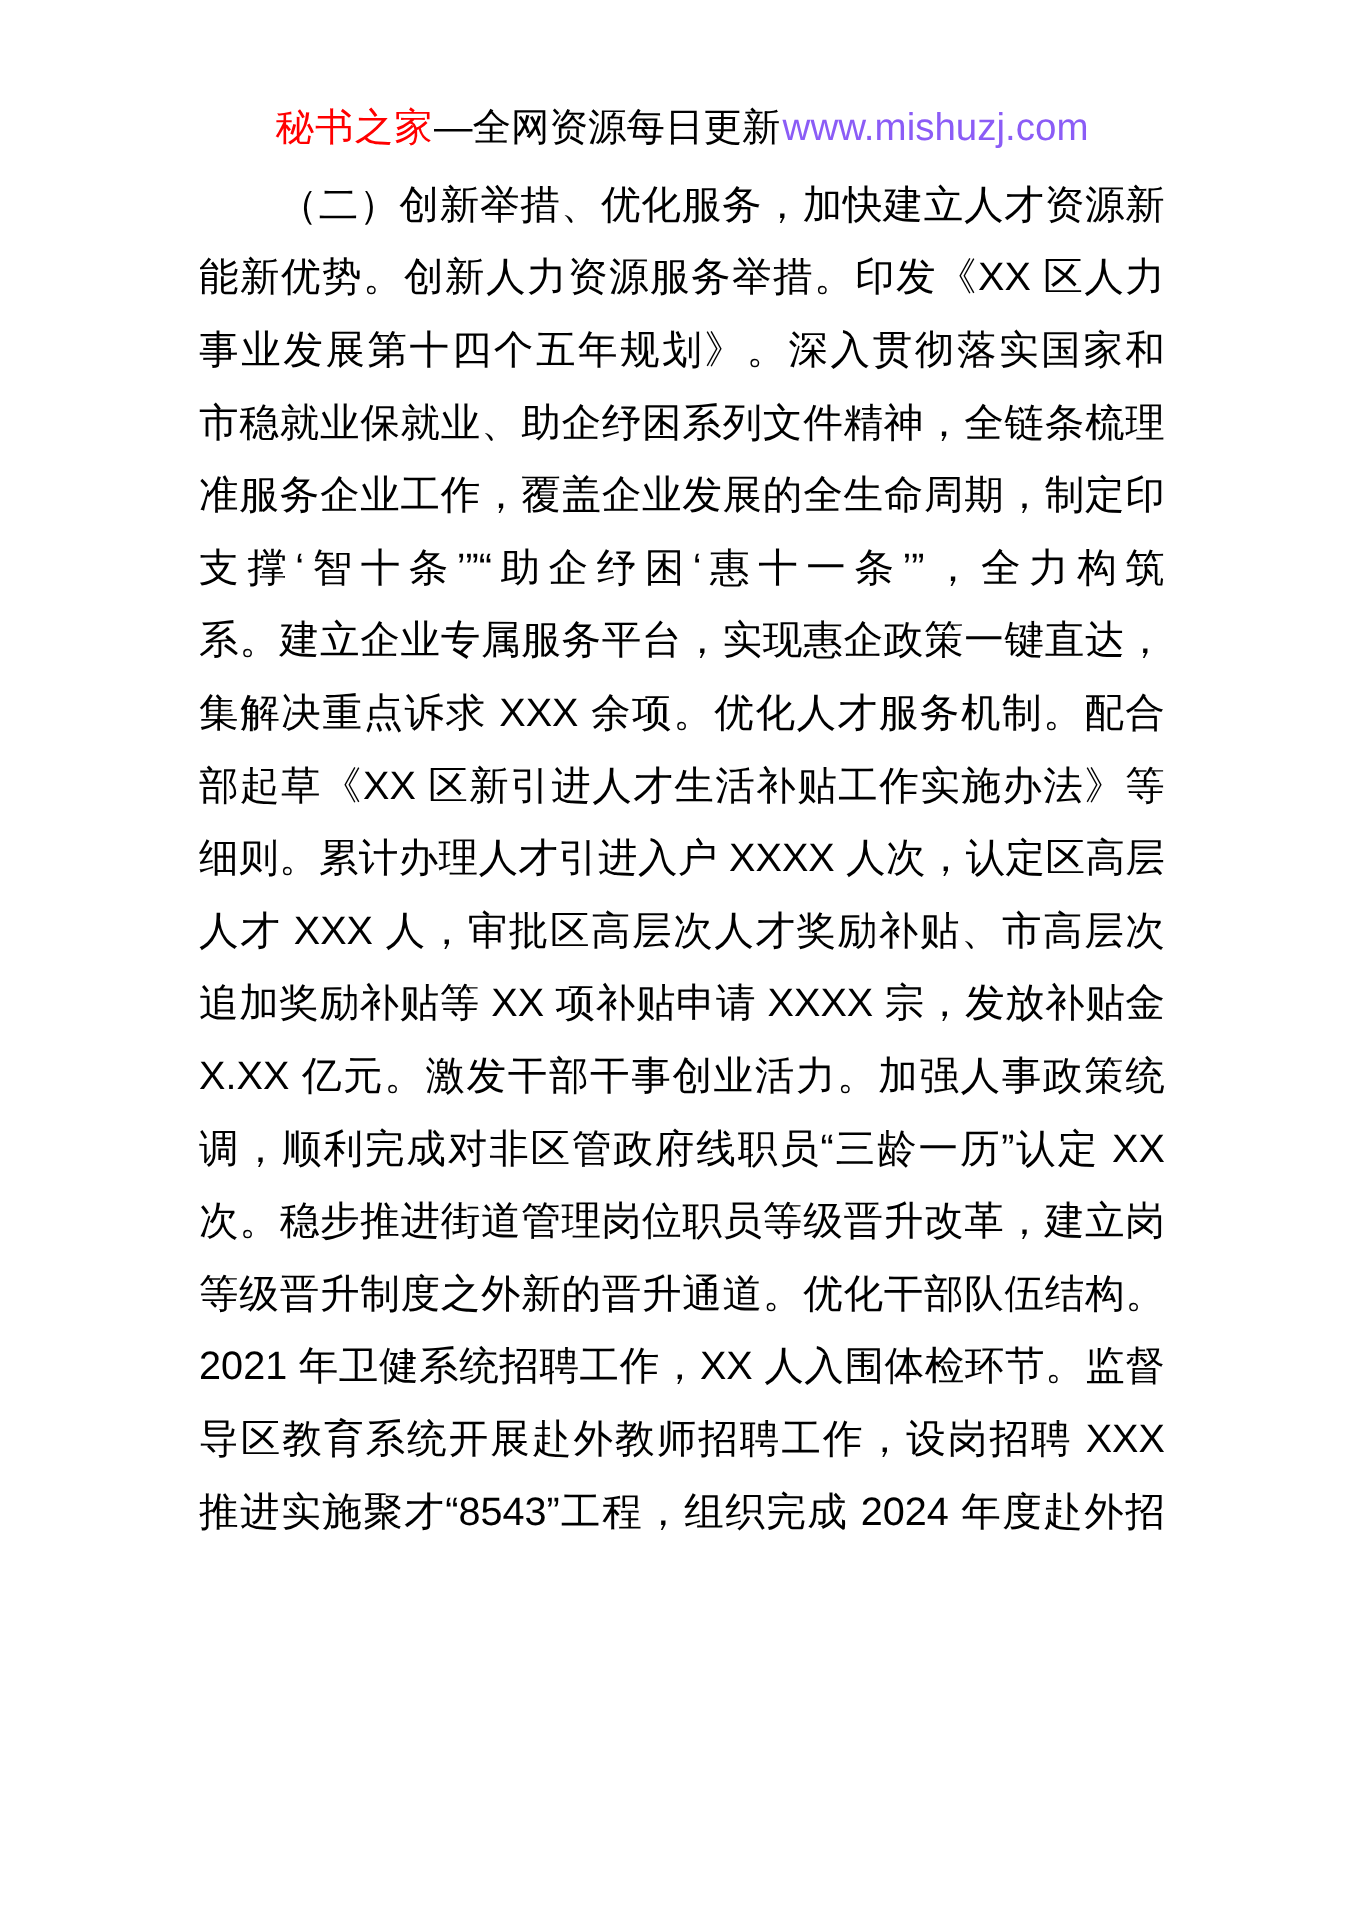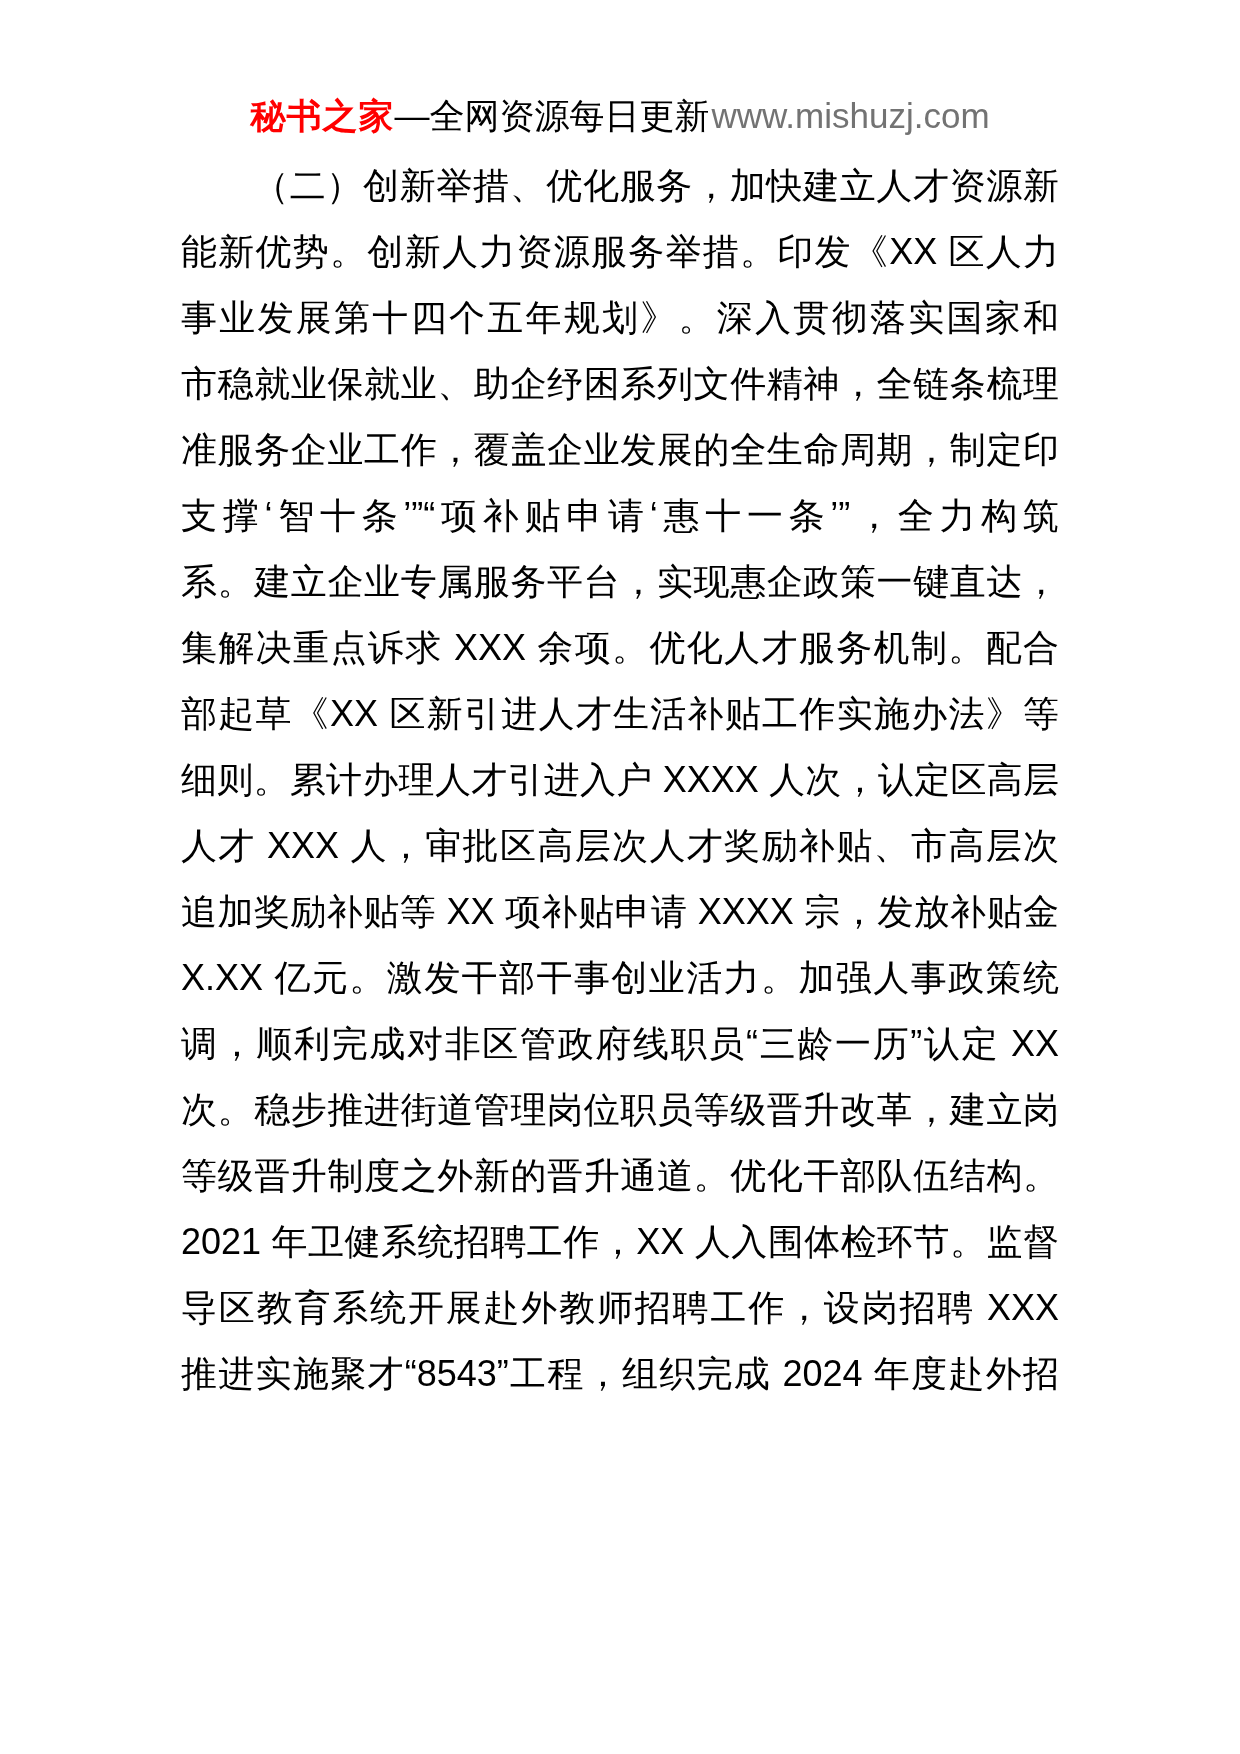--- a/index.html
+++ b/index.html
@@ -21,28 +21,28 @@
     left: 0;
     width: 100%;
     text-align: center;
     font-size: 35px;
     line-height: 52px;
     white-space: nowrap;
     color: #000000;
   }
   .brand {
     color: #ff0000;
-    font-weight: bold;
+    font-weight: normal;
     letter-spacing: 1px;
   }
   .tagline {
     color: #000000;
   }
   .url {
-    color: #737373;
+    color: #8b5cf6;
     margin-left: 2px;
   }
   .content {
     position: absolute;
     top: 153px;
     left: 181px;
     width: 878px;
     font-size: 36px;
     color: #000000;
   }
@@ -65,21 +65,21 @@
   <div class="header">
     <span class="brand">秘书之家</span><span class="tagline">—全网资源每日更新</span><span class="url">www.mishuzj.com</span>
   </div>
 
   <div class="content">
     <div class="line first">（二）创新举措、优化服务，加快建立人才资源新动</div>
     <div class="line">能新优势。创新人力资源服务举措。印发《XX 区人力资源</div>
     <div class="line">事业发展第十四个五年规划》。深入贯彻落实国家和省、</div>
     <div class="line">市稳就业保就业、助企纾困系列文件精神，全链条梳理精</div>
     <div class="line">准服务企业工作，覆盖企业发展的全生命周期，制定印发</div>
-    <div class="line">支撑‘智十条’”“项补贴申请‘惠十一条’”，全力构筑</div>
+    <div class="line">支撑‘智十条’”“助企纾困‘惠十一条’”，全力构筑</div>
     <div class="line">系。建立企业专属服务平台，实现惠企政策一键直达，收</div>
     <div class="line">集解决重点诉求 XXX 余项。优化人才服务机制。配合组织</div>
     <div class="line">部起草《XX 区新引进人才生活补贴工作实施办法》等实施</div>
     <div class="line">细则。累计办理人才引进入户 XXXX 人次，认定区高层次</div>
     <div class="line">人才 XXX 人，审批区高层次人才奖励补贴、市高层次人才</div>
     <div class="line">追加奖励补贴等 XX 项补贴申请 XXXX 宗，发放补贴金额</div>
     <div class="line">X.XX 亿元。激发干部干事创业活力。加强人事政策统筹协</div>
     <div class="line">调，顺利完成对非区管政府线职员“三龄一历”认定 XX 人</div>
     <div class="line">次。稳步推进街道管理岗位职员等级晋升改革，建立岗位</div>
     <div class="line">等级晋升制度之外新的晋升通道。优化干部队伍结构。持</div>

